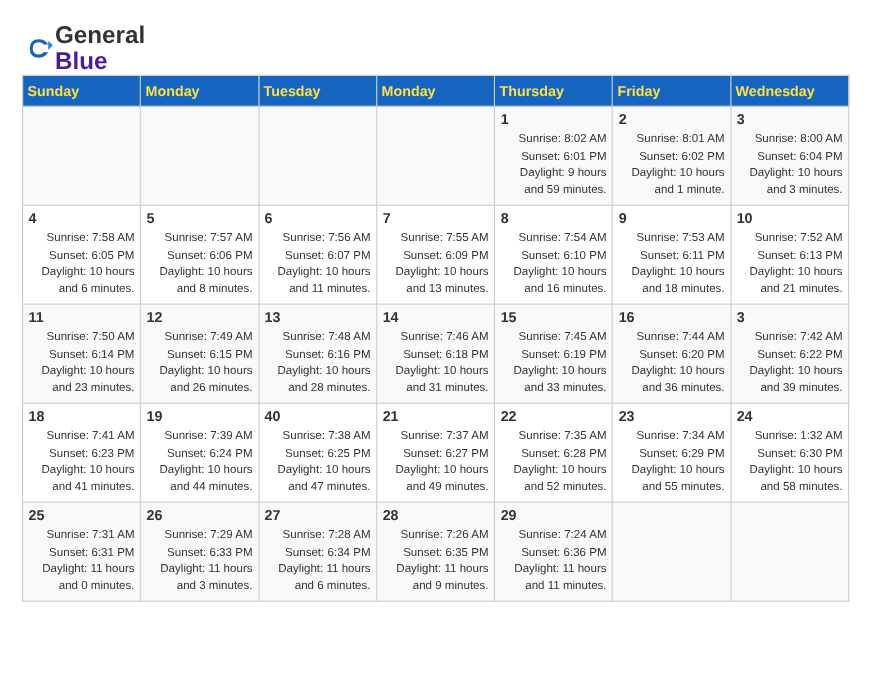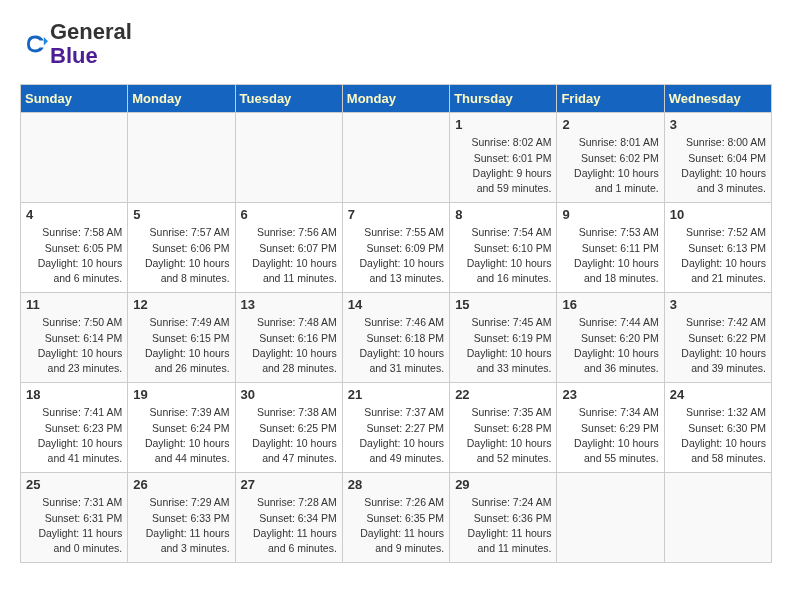--- a/index.html
+++ b/index.html
@@ -7,21 +7,20 @@
       font-family: Arial, sans-serif;
       background: #fff;
       width: 792px;
       min-height: 612px;
       padding: 20px;
     }
     .header {
       display: flex;
       justify-content: space-between;
       align-items: flex-start;
-      margin-bottom: 16px;
     }
     .logo {
       display: flex;
       align-items: center;
     }
     .logo-text {
       font-size: 22px;
       font-weight: bold;
       color: #333;
       line-height: 1.1;
@@ -44,21 +43,21 @@
       font-size: 16px;
       color: #555;
     }
     table {
       width: 100%;
       border-collapse: collapse;
       font-size: 11px;
     }
     thead tr th {
       background-color: #1565c0;
-      color: #fef9c3;
+      color: #fde047;
       padding: 6px 4px;
       text-align: left;
       font-size: 13px;
       font-weight: bold;
       border: 1px solid #ccc;
     }
     tbody tr td {
       border: 1px solid #ccc;
       vertical-align: top;
       padding: 4px 5px;
@@ -237,29 +236,29 @@
 Sunset: 6:23 PM
 Daylight: 10 hours and 41 minutes.</div>
         </td>
         <td>
           <span class="day-num">19</span>
           <div class="cell-info">Sunrise: 7:39 AM
 Sunset: 6:24 PM
 Daylight: 10 hours and 44 minutes.</div>
         </td>
         <td>
-          <span class="day-num">30</span>
+          <span class="day-num">40</span>
           <div class="cell-info">Sunrise: 7:38 AM
 Sunset: 6:25 PM
 Daylight: 10 hours and 47 minutes.</div>
         </td>
         <td>
           <span class="day-num">21</span>
           <div class="cell-info">Sunrise: 7:37 AM
-Sunset: 2:27 PM
+Sunset: 6:27 PM
 Daylight: 10 hours and 49 minutes.</div>
         </td>
         <td>
           <span class="day-num">22</span>
           <div class="cell-info">Sunrise: 7:35 AM
 Sunset: 6:28 PM
 Daylight: 10 hours and 52 minutes.</div>
         </td>
         <td>
           <span class="day-num">23</span>

